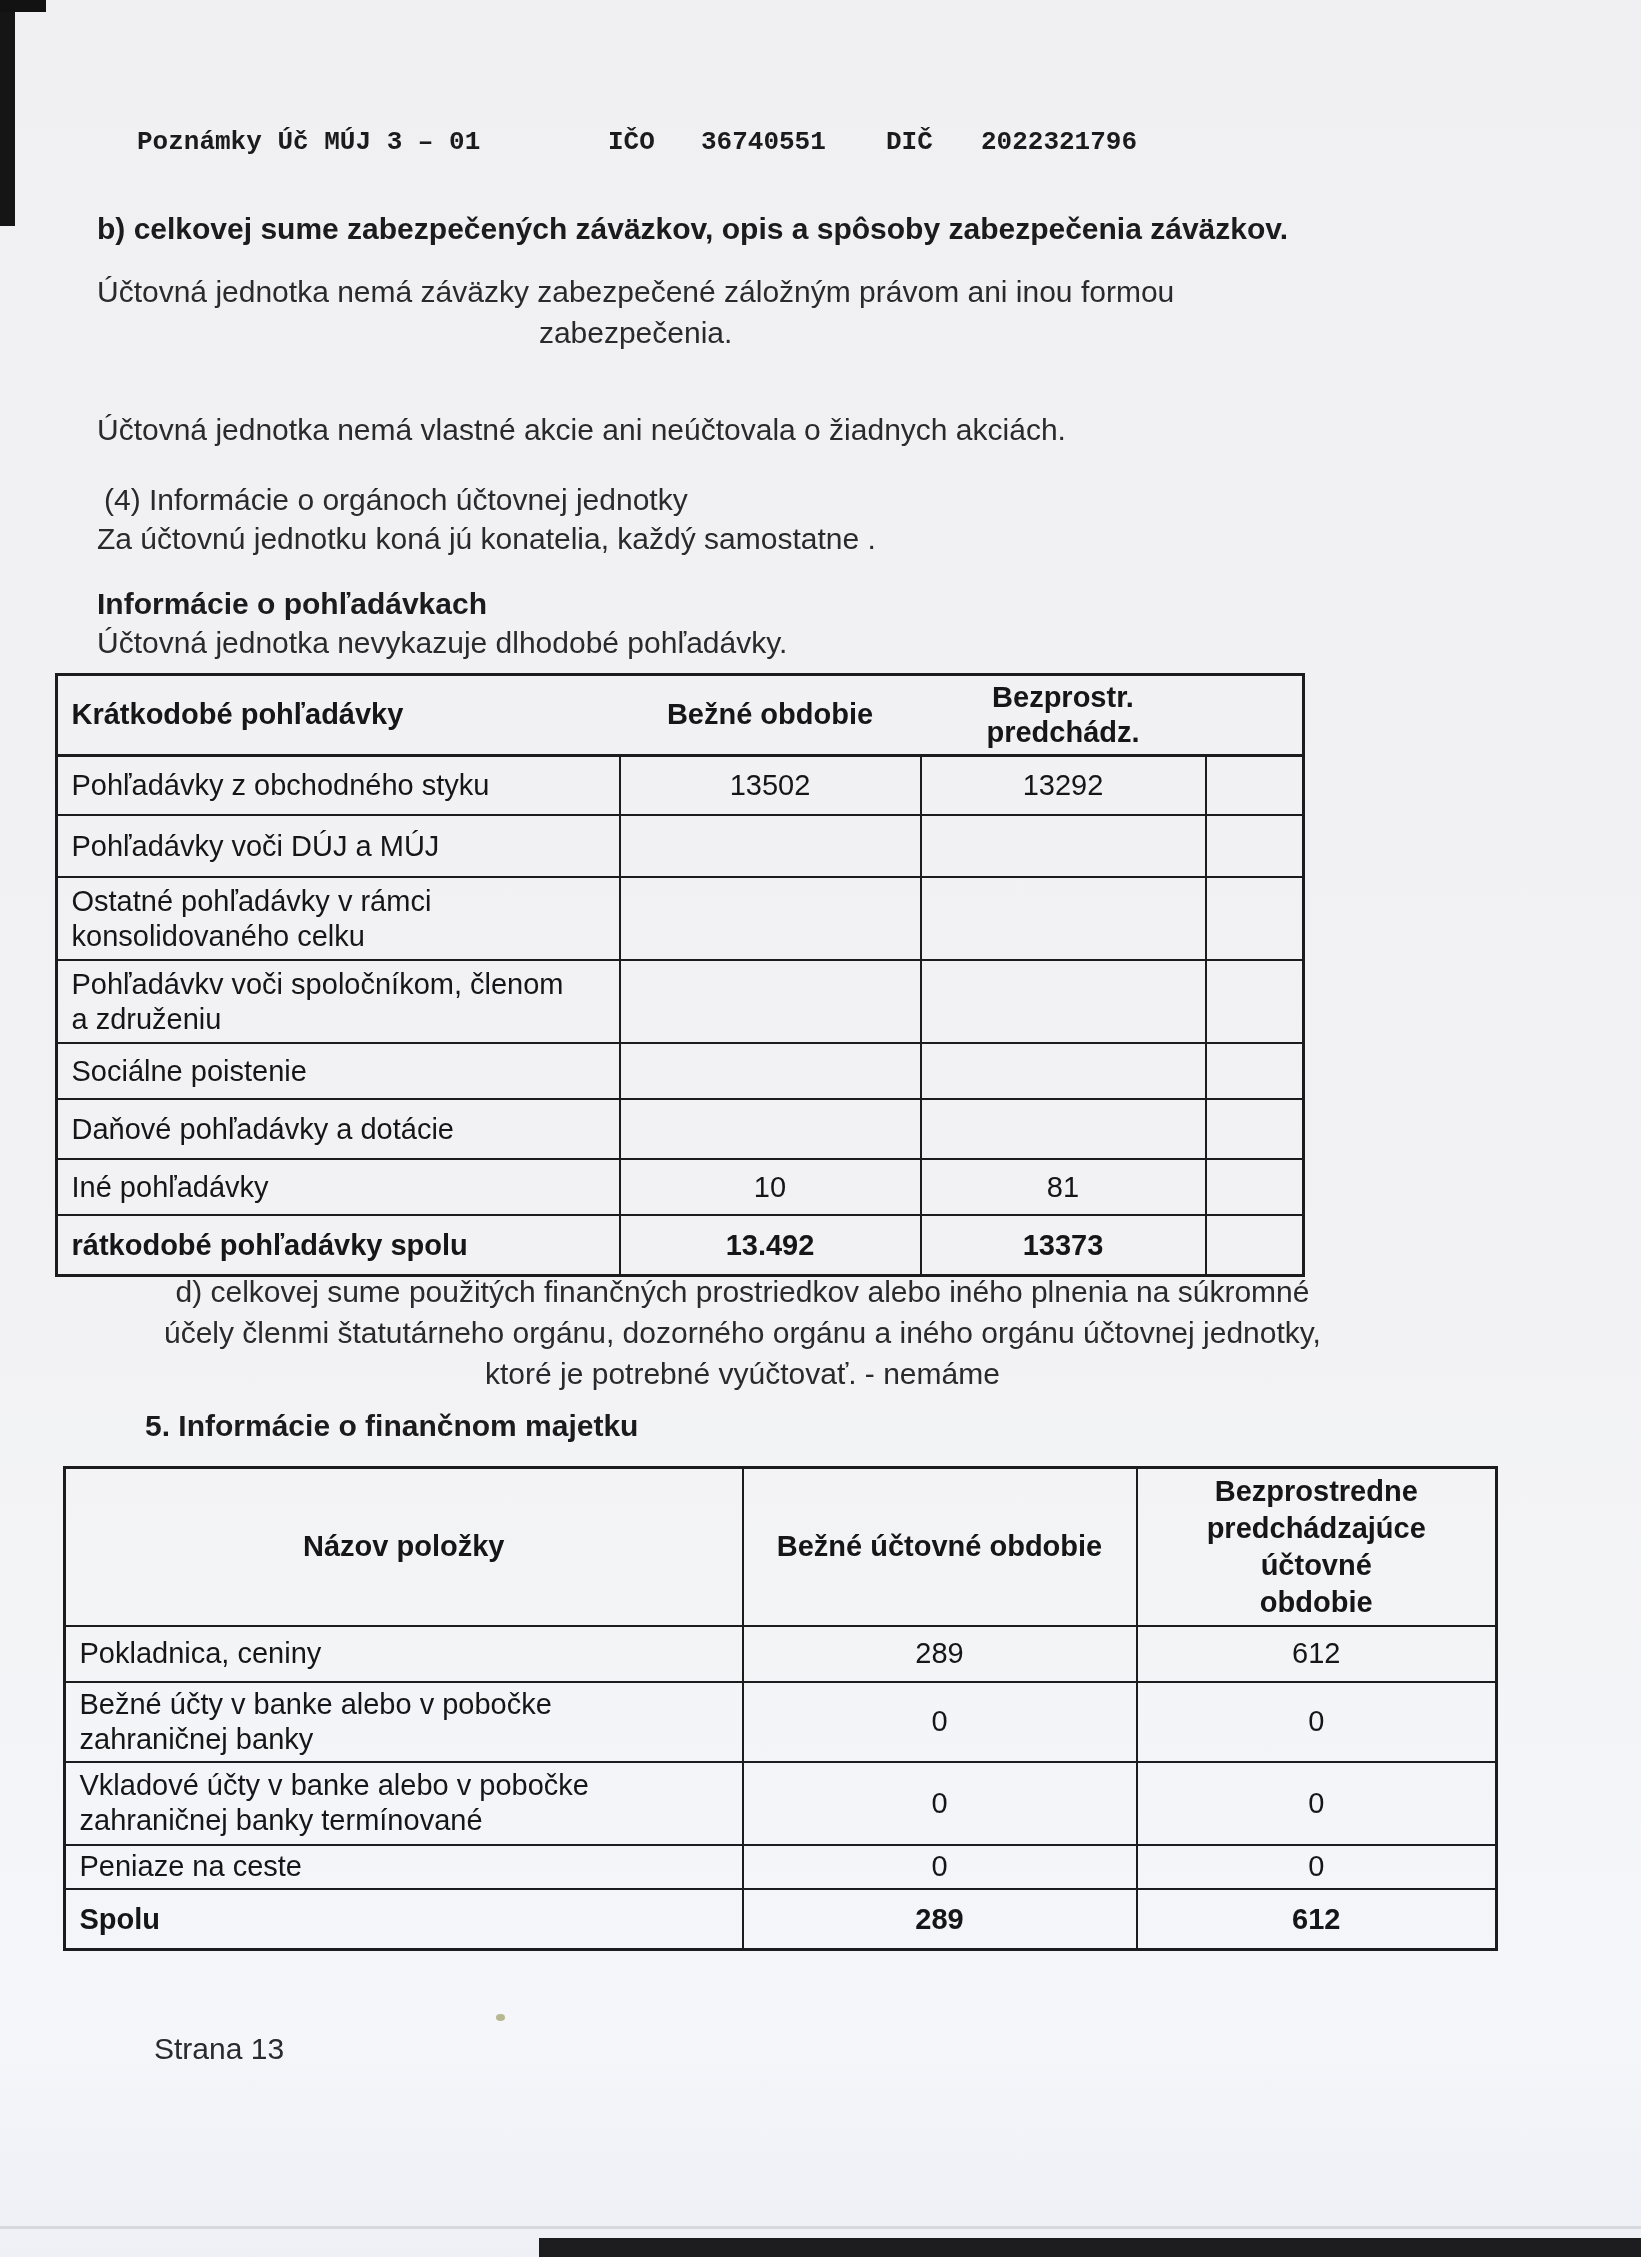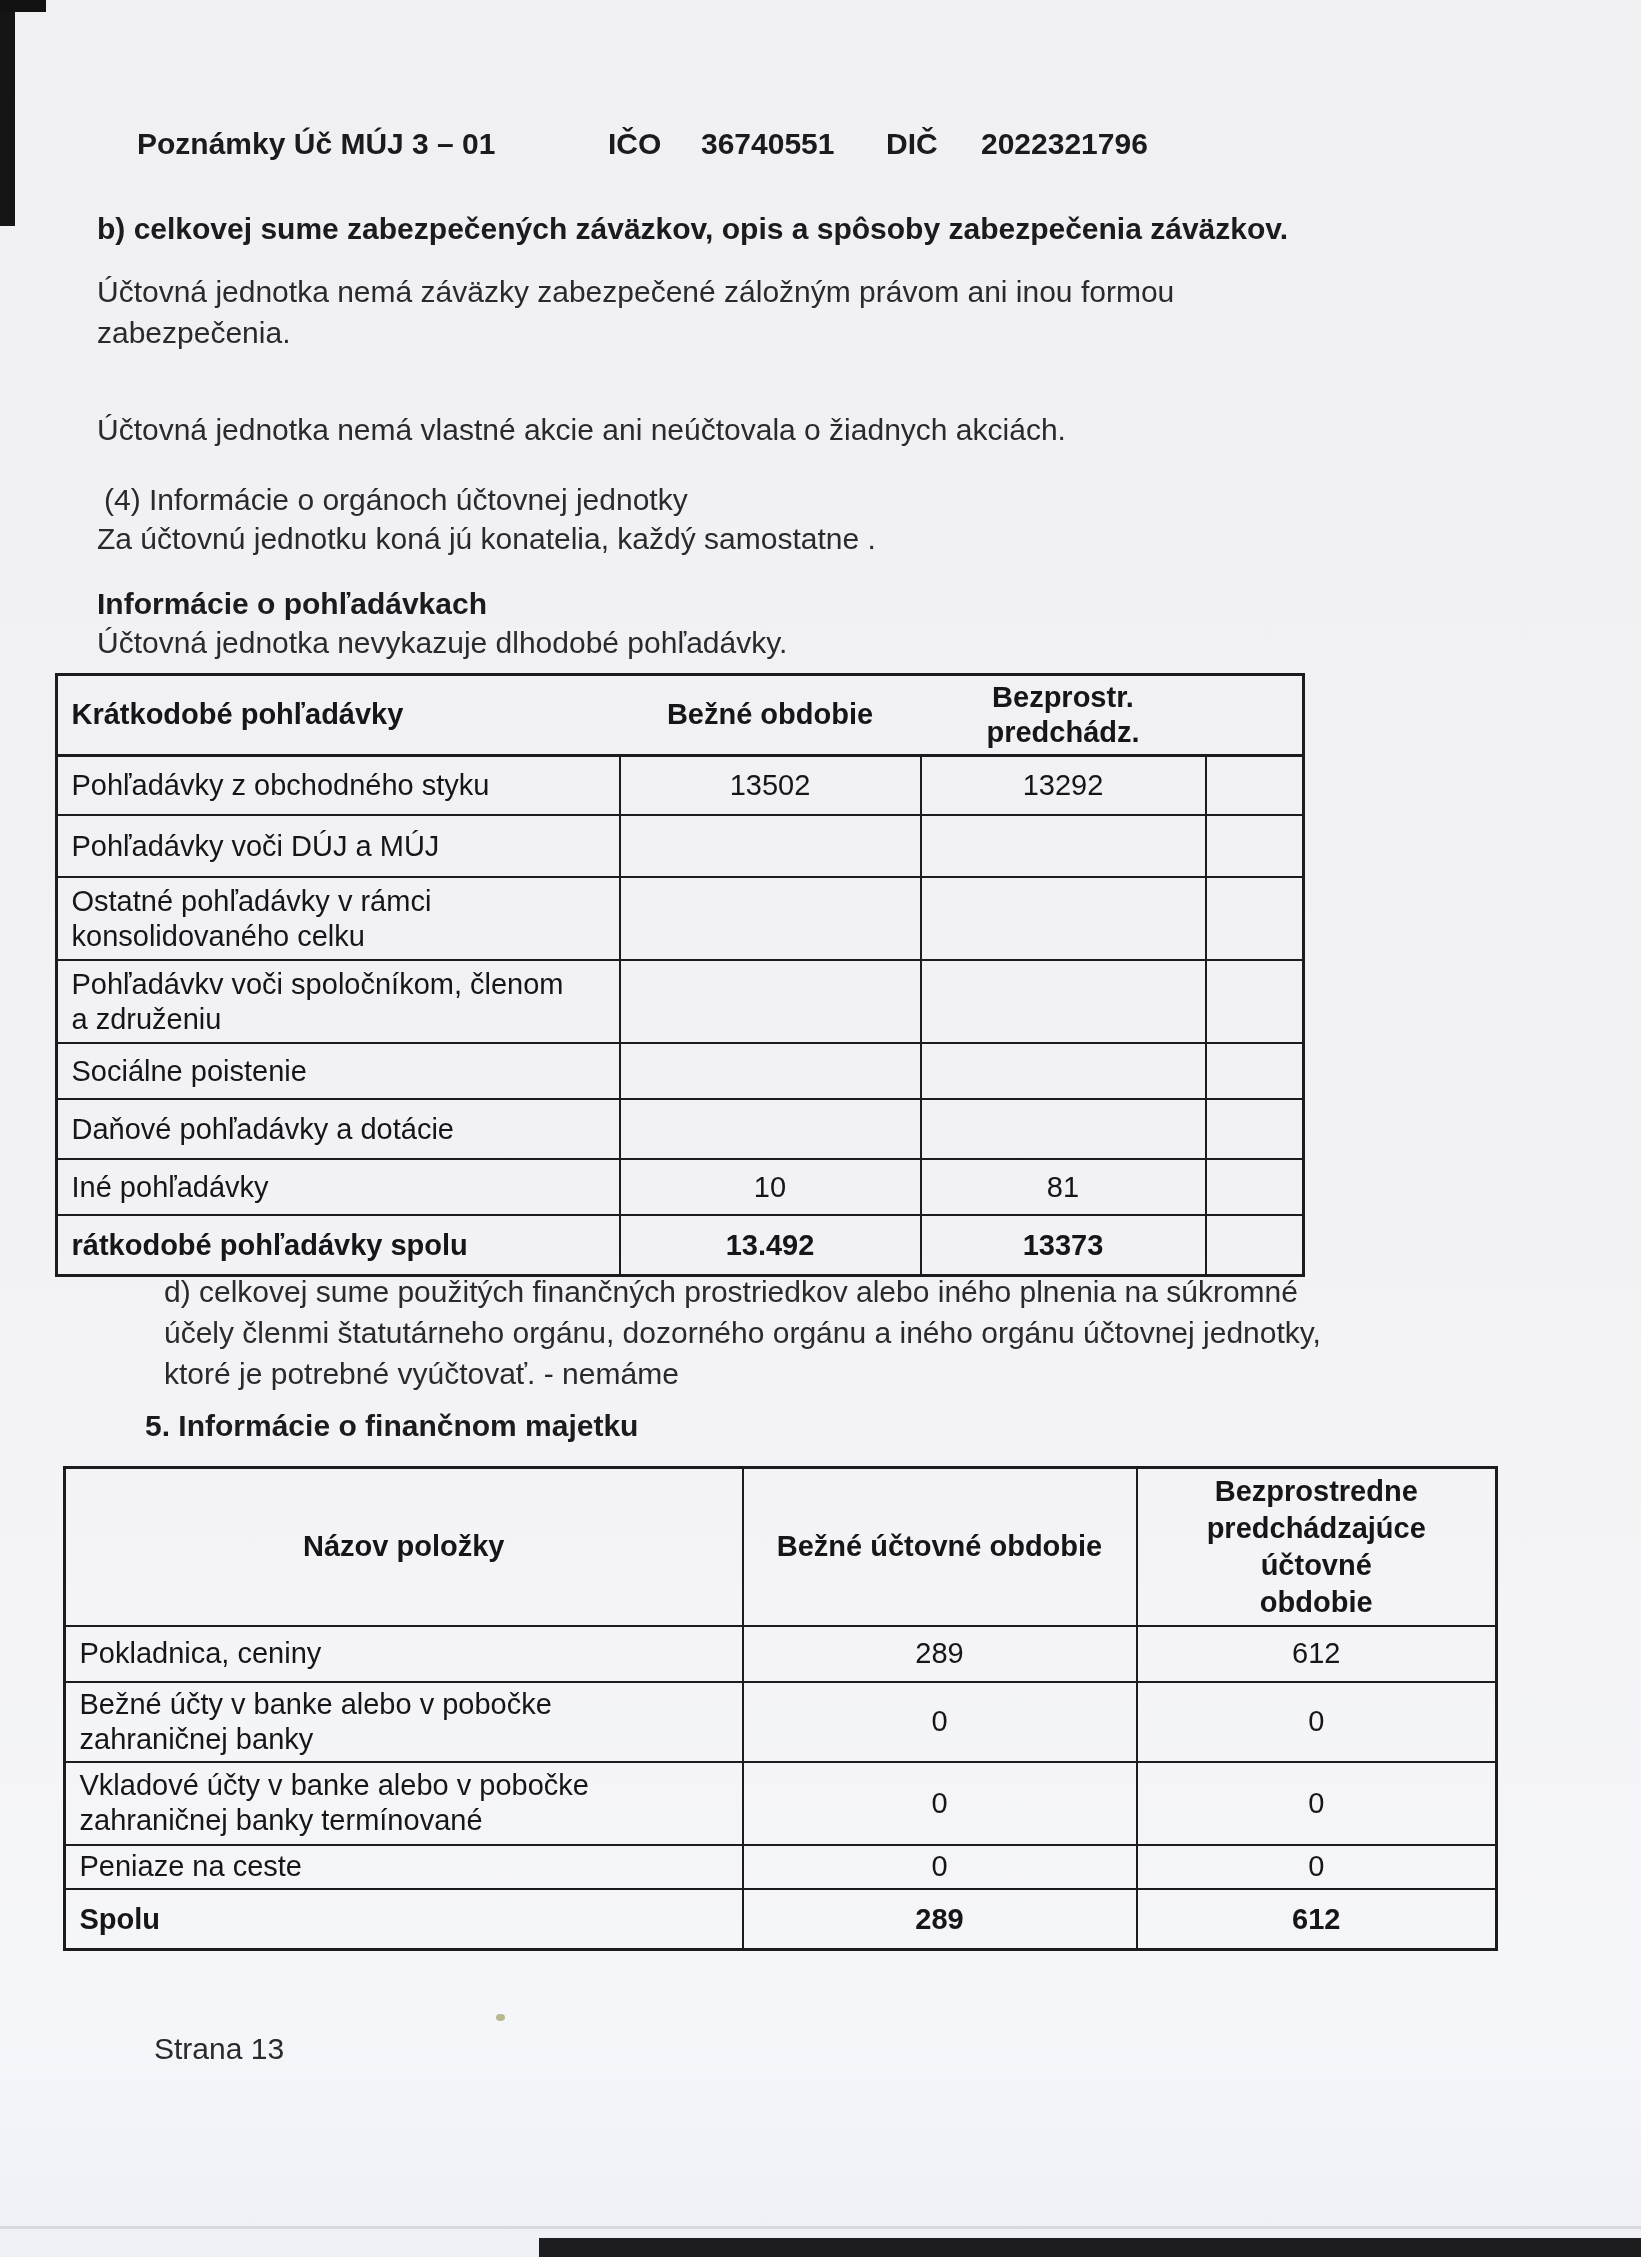--- a/index.html
+++ b/index.html
@@ -2,32 +2,32 @@
 <html><head>
 <meta charset="utf-8">
 <style>
   html,body { margin:0; padding:0; background:#e6e6e9; }
   .page {
     position:relative; width:1641px; height:2257px; overflow:hidden;
     background:linear-gradient(180deg,#f0f0f3 0%,#f2f2f4 55%,#f5f6fa 90%,#eef0f5 100%);
     font-family:"Liberation Sans", sans-serif; color:#2a2a2c;
   }
   .abs { position:absolute; }
-  .body-text { font-size:30px; line-height:41px; white-space:pre-line; }
+  .body-text { font-size:30px; line-height:41px; white-space:pre-line;text-align:center; }
   .head-text { font-size:30px; line-height:41px; font-weight:bold; color:#1b1b1d; white-space:pre-line; }
 
   
   .art-corner { left:0; top:0; width:46px; height:11.6px; background:#121212; }
   .art-left   { left:0; top:0; width:14.5px; height:226px; background:#151515; }
   .art-bottom { left:539px; top:2238px; width:1103px; height:19.3px; background:#1d1d1f; }
   .art-bedline{ left:0; top:2226px; width:1641px; height:2.9px; background:#d8d9de; }
   .art-speck  { left:496px; top:2014px; width:8.7px; height:6.8px; background:#b8b890; border-radius:50%; }
 
   
-  .doc-header { top:127px; left:0; width:1641px; height:42px; font-size:30px; }
+  .doc-header { top:127px; left:0; width:1641px; height:42px; font-size:26px;font-family:Liberation Mono, monospace; }
   .doc-header span { position:absolute; top:0; font-weight:bold; color:#1b1b1d; }
   .h-title { left:137px; }
   .h-ico-l { left:608px; }
   .h-ico-v { left:701px; }
   .h-dic-l { left:886px; }
   .h-dic-v { left:981px; }
 
   
   table { border-collapse:collapse; table-layout:fixed; font-size:29px; color:#161618; }
   td { vertical-align:middle; padding:3.9px 13.5px; white-space:pre-line; line-height:35px; overflow:hidden; }

